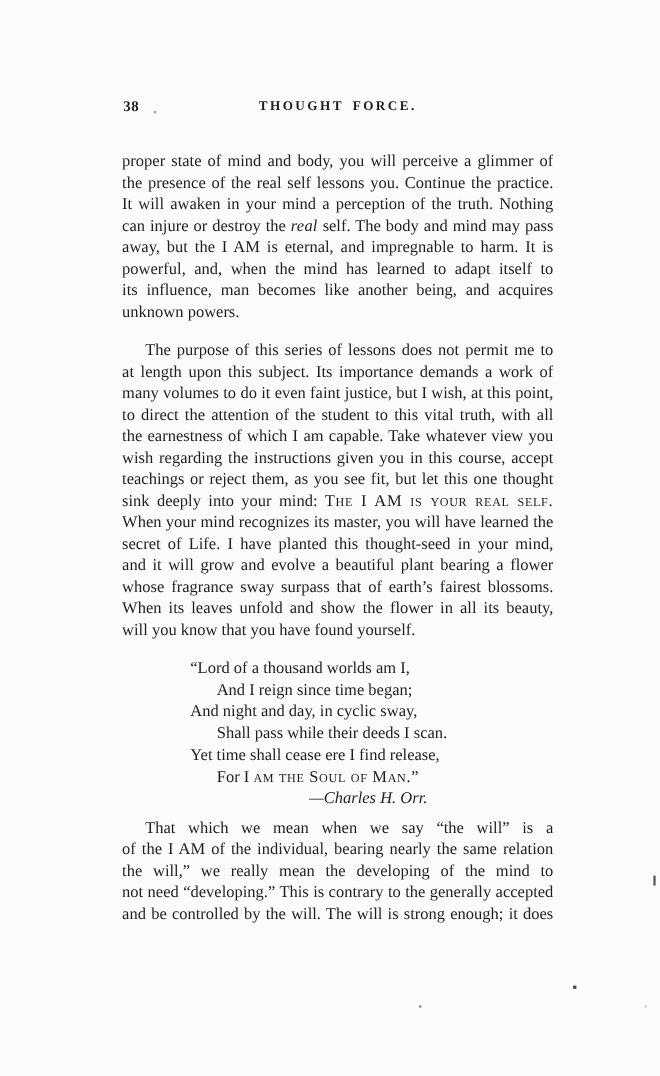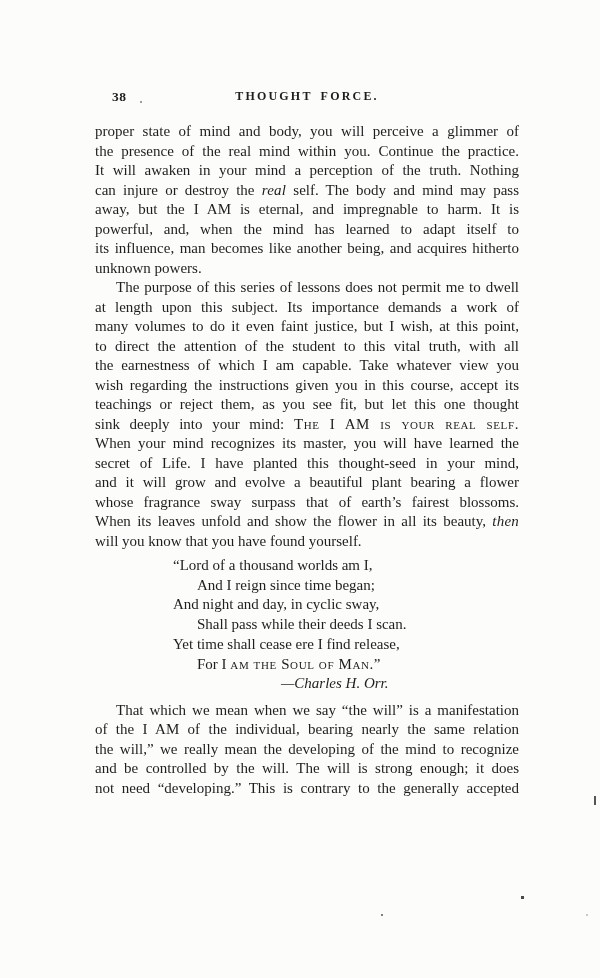--- a/index.html
+++ b/index.html
@@ -27,21 +27,21 @@
     margin-left:13px;
   }
   .runtitle{
     display:block;text-align:center;
     font-size:12px;font-weight:700;
     letter-spacing:2.2px;
     word-spacing:3px;
     padding-top:1px;
   }
   .bodytext{font-size:15px;}
-  .paragraph{margin:0;}
+  .paragraph{margin:16px;}
   .line{
     line-height:19.5px;height:19.5px;
     text-align:justify;
     text-align-last:justify;
     overflow:hidden;
   }
   .line.endpara{text-align-last:left;}
   .line.indent{text-indent:21px;}
   .sc{font-variant:small-caps;letter-spacing:.6px;}
   i{letter-spacing:.2px;}
@@ -70,21 +70,21 @@
 
 <div class="page">
   <div class="content">
     <div class="header">
       <span class="pagenum">38</span>
       <span class="runtitle">THOUGHT FORCE.</span>
     </div>
     <div class="bodytext" id="body-content">
         <div class="paragraph">
           <div class="line">proper state of mind and body, you will perceive a glimmer of</div>
-          <div class="line">the presence of the real mind within you.  Continue the practice.</div>
+          <div class="line">the presence of the real self lessons you.  Continue the practice.</div>
           <div class="line">It will awaken in your mind a perception of the truth.  Nothing</div>
           <div class="line">can injure or destroy the <i>real</i> self.  The body and mind may pass</div>
           <div class="line">away, but the I AM is eternal, and impregnable to harm.  It is</div>
           <div class="line">powerful, and, when the mind has learned to adapt itself to</div>
           <div class="line">its influence, man becomes like another being, and acquires hitherto</div>
           <div class="line endpara">unknown powers.</div>
         </div>
         <div class="paragraph">
           <div class="line indent">The purpose of this series of lessons does not permit me to dwell</div>
           <div class="line">at length upon this subject.  Its importance demands a work of</div>
@@ -107,22 +107,22 @@
           <div class="poemline">And night and day, in cyclic sway,</div>
           <div class="poemline ind1">Shall pass while their deeds I scan.</div>
           <div class="poemline">Yet time shall cease ere I find release,</div>
           <div class="poemline ind1">For I <span class="sc">am the Soul of Man.</span>”</div>
           <div class="attrib">—Charles H. Orr.</div>
         </div>
         <div class="paragraph lastpara">
           <div class="line indent">That which we mean when we say “the will” is a manifestation</div>
           <div class="line">of the I AM of the individual, bearing nearly the same relation</div>
           <div class="line">the will,” we really mean the developing of the mind to recognize</div>
+          <div class="line">not need “developing.”  This is contrary to the generally accepted</div>
           <div class="line">and be controlled by the will.  The will is strong enough; it does</div>
-          <div class="line">not need “developing.”  This is contrary to the generally accepted</div>
         </div>
       </div>
   </div>
   <div class="speck s1"></div>
   <div class="speck s2"></div>
   <div class="speck s3"></div>
   <div class="speck s4"></div>
   <div class="speck s5"></div>
 </div>
 

